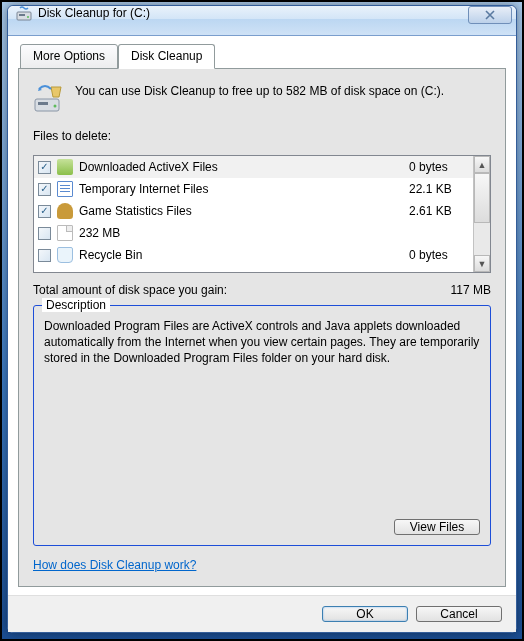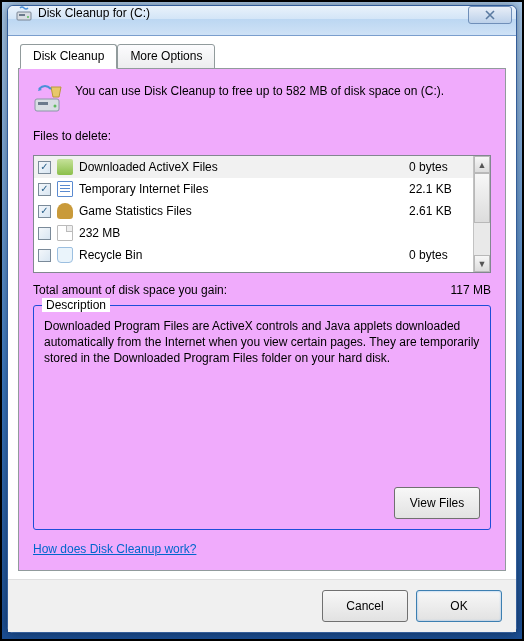--- a/index.html
+++ b/index.html
@@ -76,21 +76,21 @@
     cursor: default;
   }
   .tab.active {
     background: #fff;
     border-bottom: 1px solid #fff;
     z-index: 2;
     padding-bottom: 5px;
   }
   .tab-panel {
     border: 1px solid #919b9c;
-    background: #f0abfc;
+    background: #e5e5e5;
     flex: 1;
     padding: 14px 14px 10px 14px;
     display: flex;
     flex-direction: column;
   }
   .intro {
     display: flex;
     gap: 10px;
     margin-bottom: 14px;
   }
@@ -194,21 +194,21 @@
     line-height: 1.35;
     flex: 1;
   }
   .group-actions {
     display: flex;
     justify-content: flex-end;
     margin-top: 8px;
   }
   .btn {
     min-width: 86px;
-    height: 32px;
+    height: 16px;
     background: linear-gradient(#f7f7f7,#e2e2e2);
     border: 1px solid #707070;
     border-radius: 3px;
     font-size: 12px;
     padding: 0 12px;
     cursor: default;
     display: inline-flex;
     align-items: center;
     justify-content: center;
   }
@@ -258,22 +258,22 @@
     <div class="close-btn">
       <svg width="10" height="10" viewBox="0 0 10 10">
         <path d="M1 1 L9 9 M9 1 L1 9" stroke="#5a7aa0" stroke-width="1.6"></path>
       </svg>
     </div>
   </div>
 
   <div class="content">
 
     <div class="tab-strip">
+      <div class="tab">More Options</div>
       <div class="tab active">Disk Cleanup</div>
-      <div class="tab">More Options</div>
     </div>
 
     <div class="tab-panel">
 
       <div class="intro">
         <svg class="intro-icon" viewBox="0 0 32 32">
           <rect x="2" y="16" width="24" height="12" rx="2" fill="#d8dde3" stroke="#8a96a6"></rect>
           <rect x="5" y="19" width="10" height="3" fill="#6b7a8c"></rect>
           <circle cx="22" cy="23" r="1.5" fill="#5dbb5d"></circle>
           <path d="M18 4 L28 4 L26 14 L20 14 Z" fill="#e8c76a" stroke="#b89a3a"></path>
@@ -344,17 +344,17 @@
         </div>
       </div>
 
       <a class="help-link">How does Disk Cleanup work?</a>
 
     </div>
 
   </div>
 
   <div class="button-bar">
+    <button class="btn default">OK</button>
     <button class="btn">Cancel</button>
-    <button class="btn default">OK</button>
   </div>
 
 </div>
 
 </body></html>

